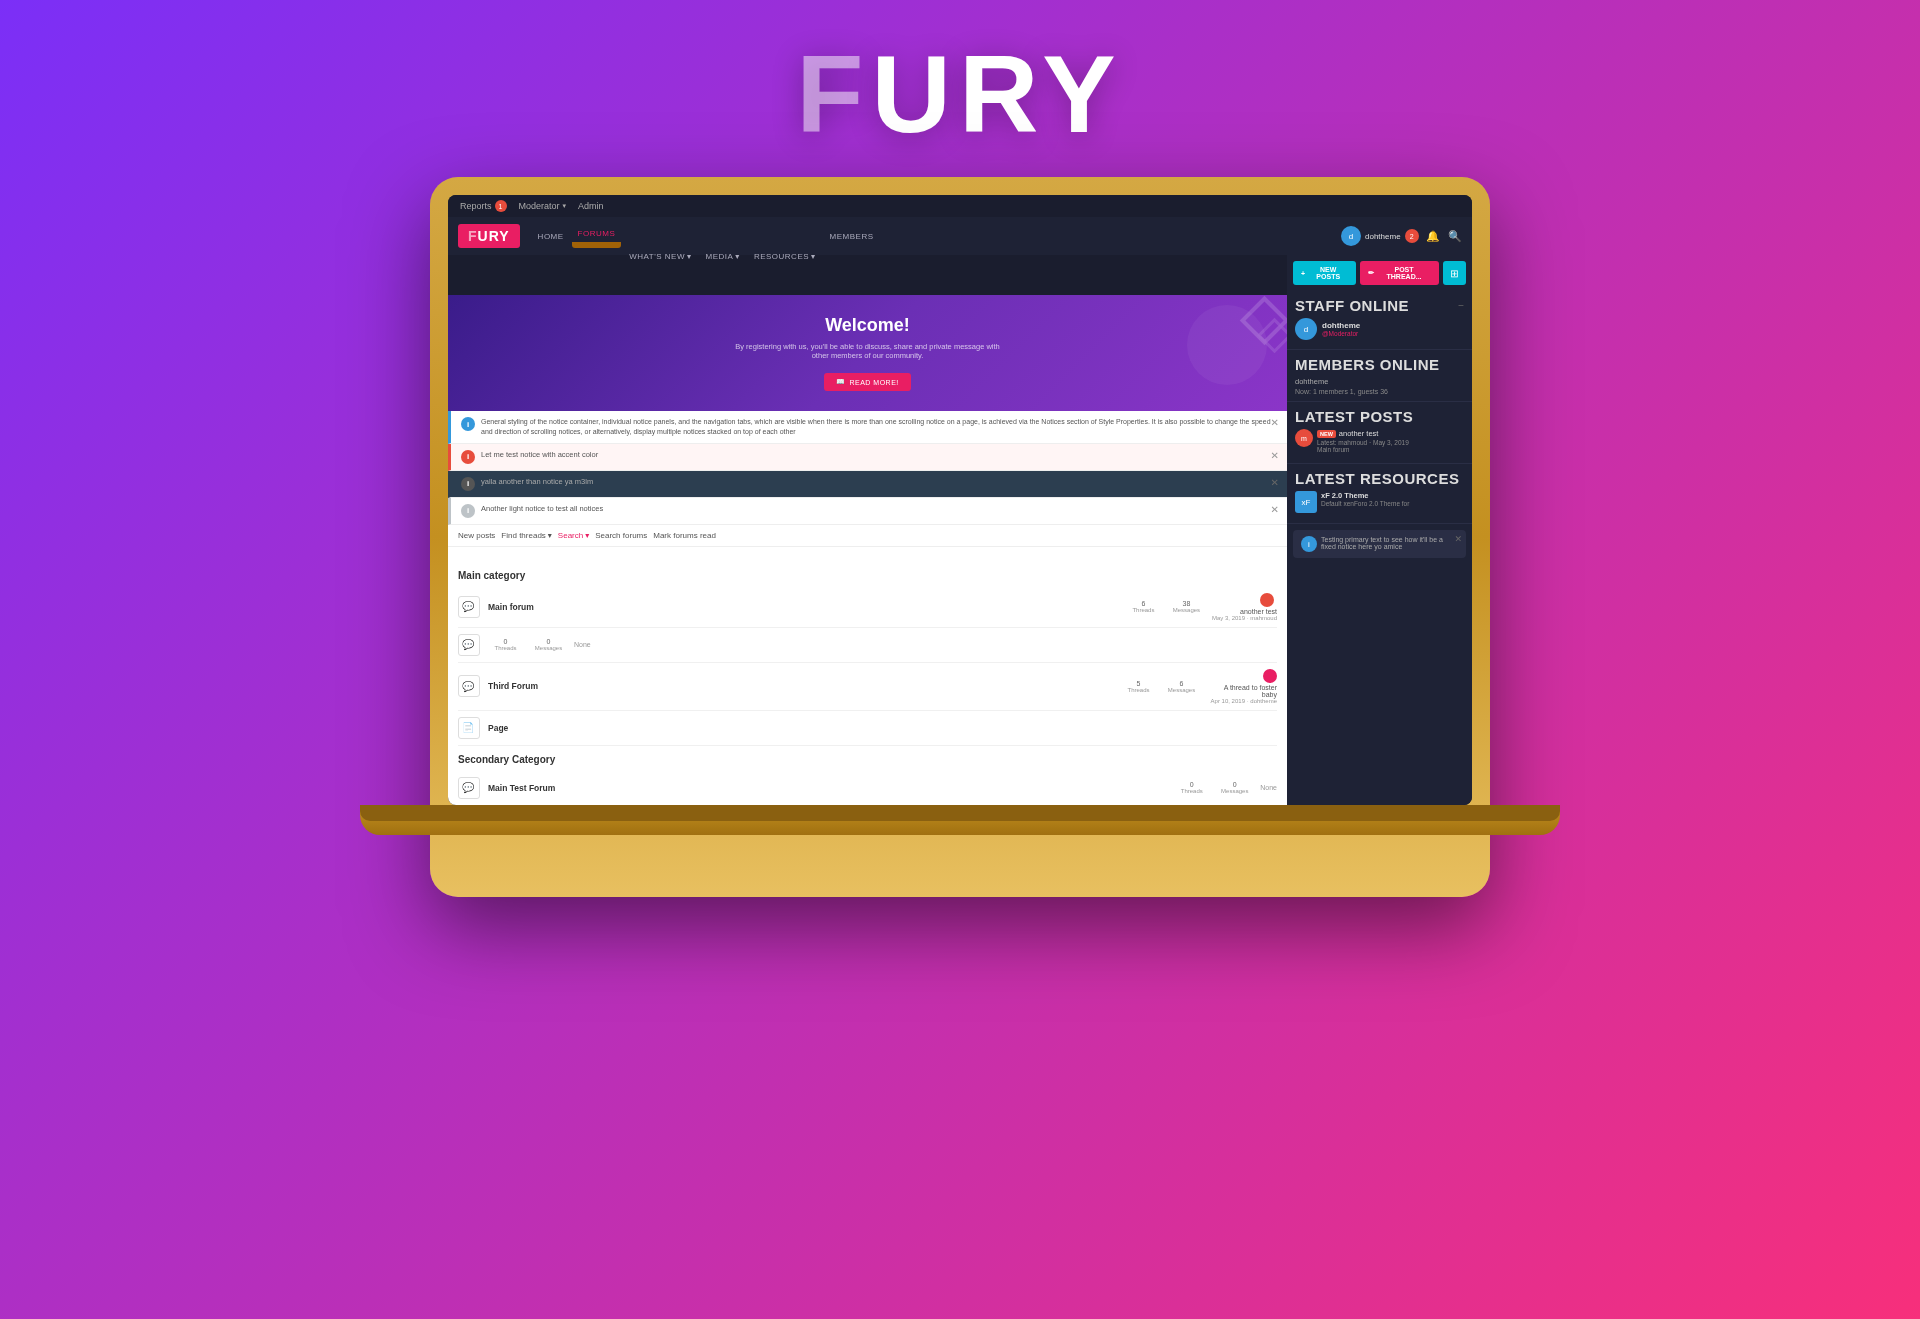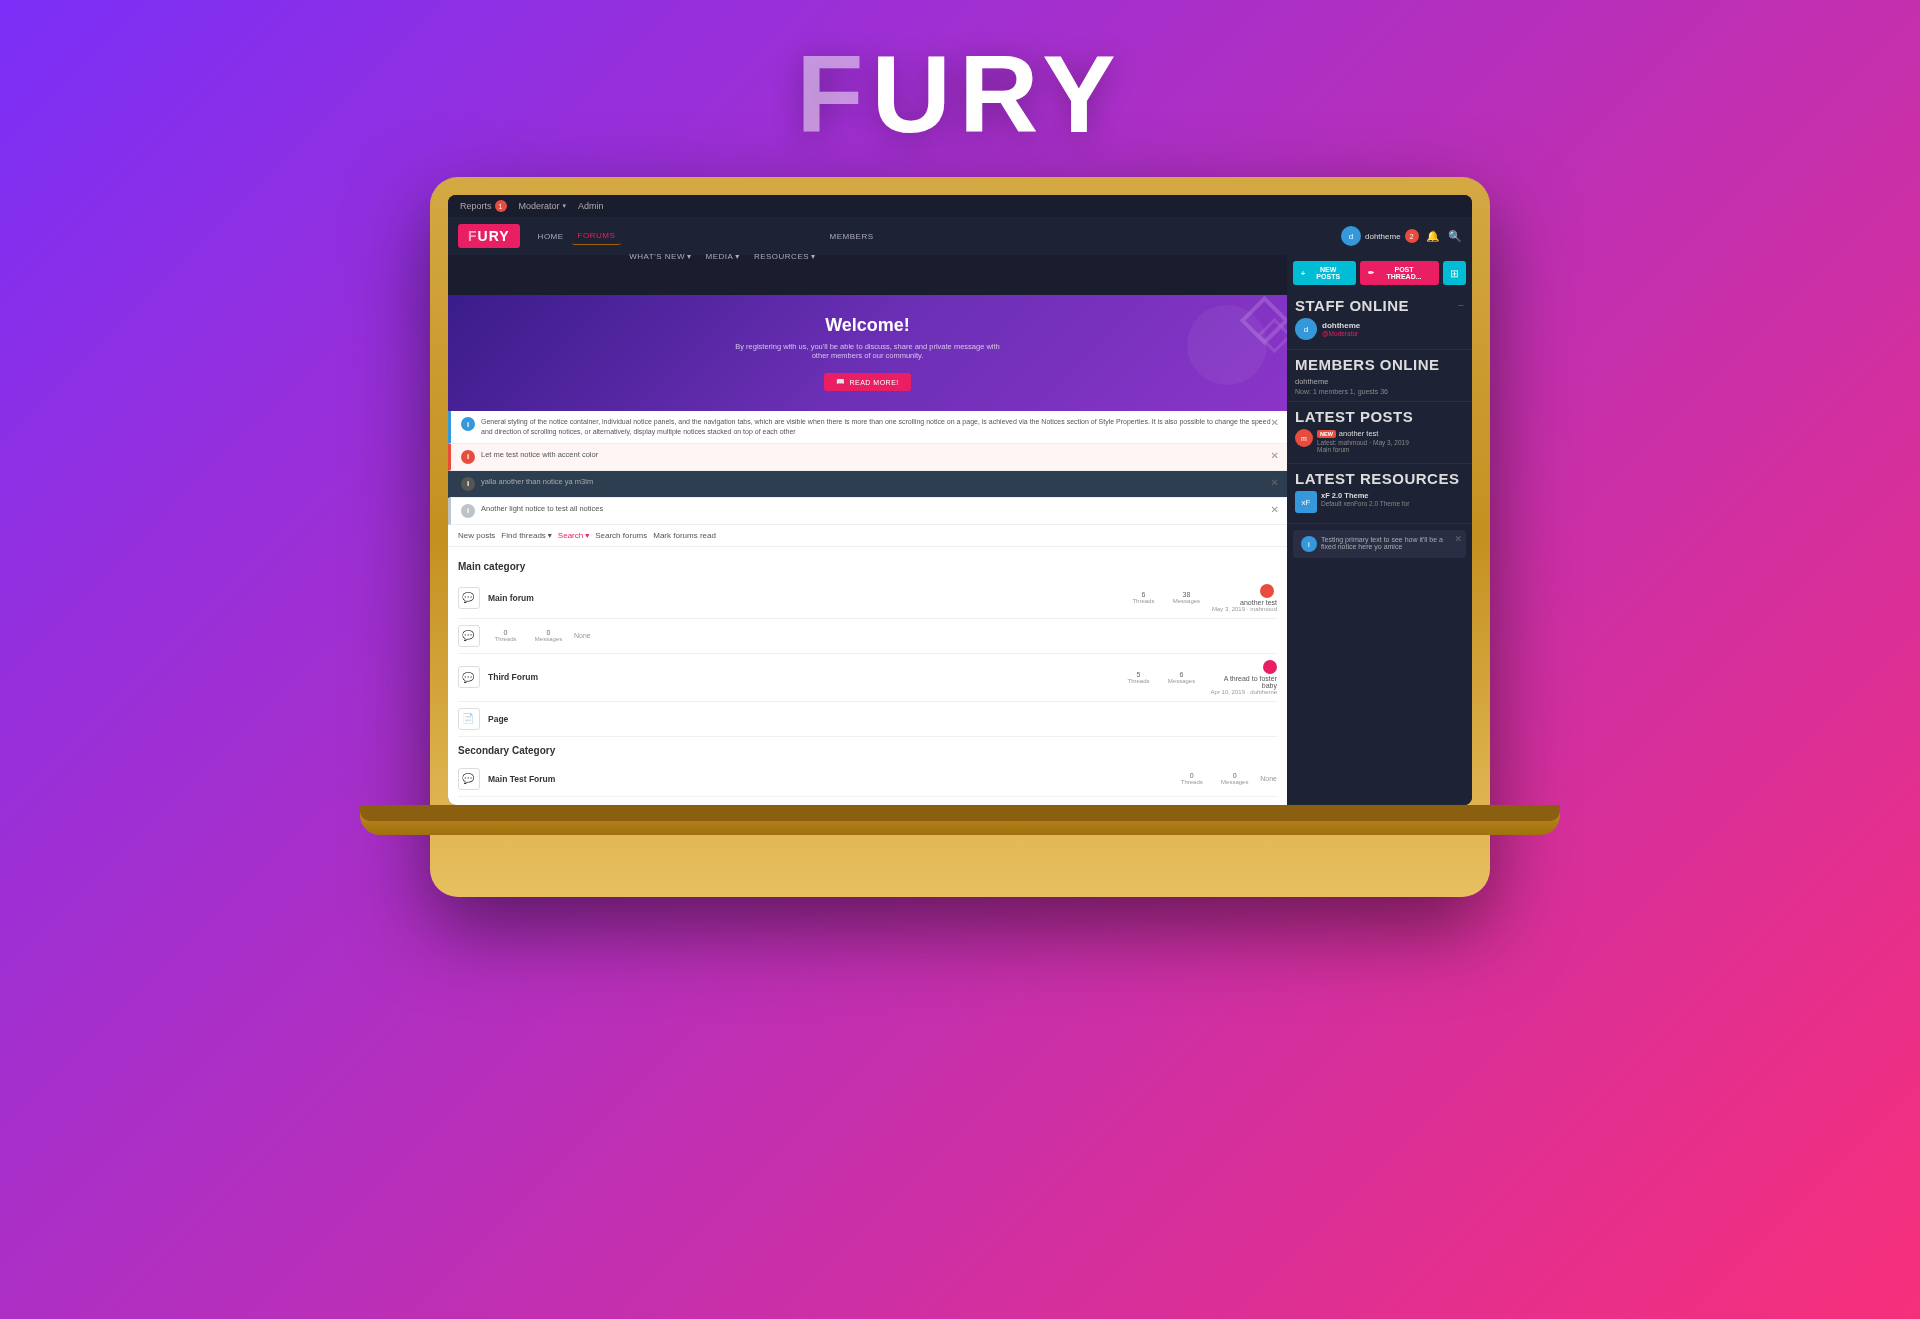--- a/index.html
+++ b/index.html
@@ -137,21 +137,21 @@
       color: #aab;
       font-size: 8px;
       padding: 4px 6px;
       border-radius: 3px;
       cursor: pointer;
       text-transform: uppercase;
       letter-spacing: 0.5px;
     }
     .nav-link.active {
       color: #e91e63;
-      border-bottom: 1px solid #a16207;
+      border-bottom: 6px solid #a16207;
     }
     .nav-link-with-arrow {
       display: flex;
       align-items: flex-end;
       gap: 2px;
       margin-top: 40px;
     }
     .nav-right {
       display: flex;
       align-items: center;
@@ -324,21 +324,21 @@
       background: white;
       flex: 1;
       overflow: hidden;
       padding: 8px 10px;
     }
     .category-title {
       font-size: 10px;
       font-weight: 700;
       color: #333;
       margin-bottom: 6px;
-      margin-top: 6px;
+      margin-top: 15px;
     }
     .forum-row {
       display: flex;
       align-items: center;
       padding: 6px 0;
       border-bottom: 1px solid #f0f0f0;
       gap: 8px;
     }
     .forum-icon {
       width: 22px;

